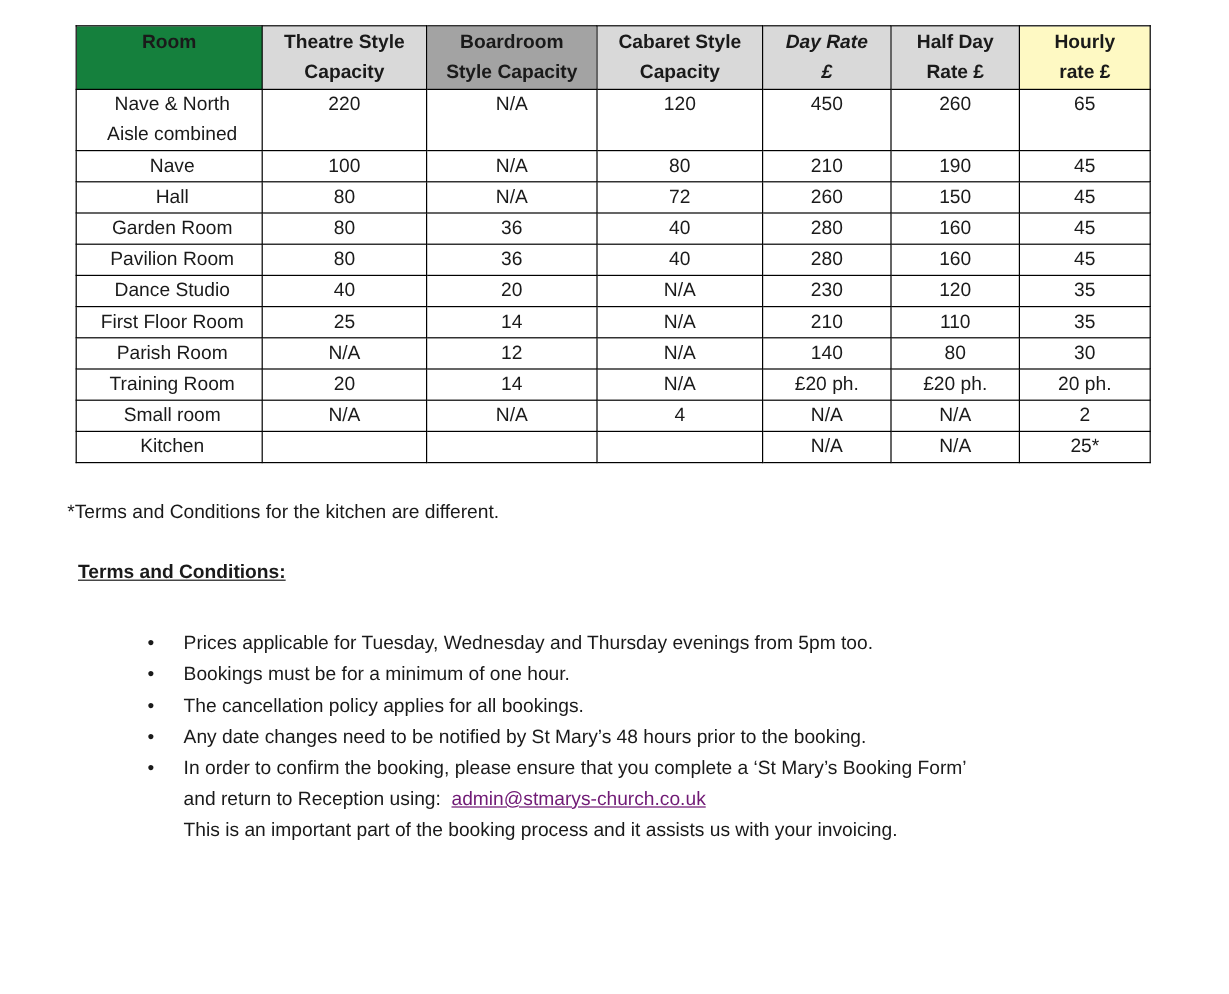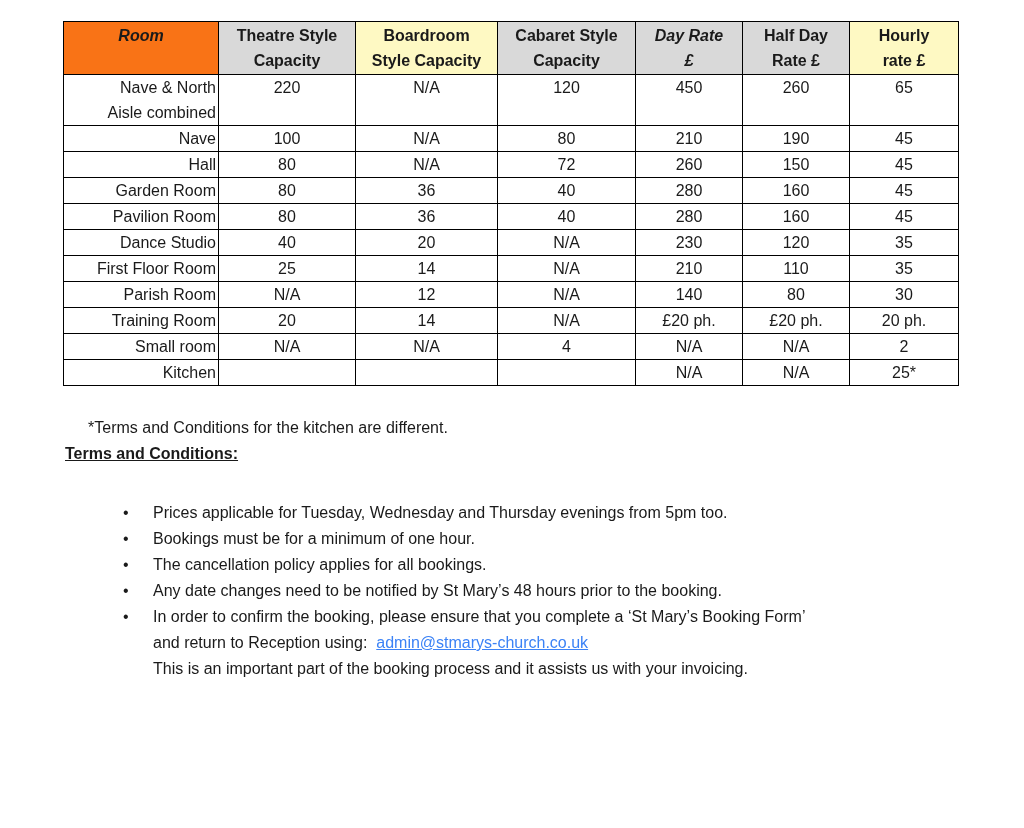--- a/index.html
+++ b/index.html
@@ -40,35 +40,36 @@
     font-weight: 700;
     text-align: center;
     padding: 1px 2px;
   }
   .tariff td {
     text-align: center;
     padding: 0 2px;
     height: 26px;
   }
   .tariff td:first-child {
-    text-align: right;
+    text-align: center;
     padding-left: 7px;
   }
   .footnote {
-    margin: 29px 0 0 88px;
+    margin: 29px 0 0 56px;
     font-size: 16px;
     line-height: 26px;
   }
   .terms-heading {
     margin-left: 65px;
     font-size: 16px;
     font-weight: 700;
     line-height: 26px;
     text-decoration: underline;
     display: inline-block;
+    margin-top: 24px;
   }
   .terms-list {
     margin: 33px 0 0 123px;
     padding: 0;
     list-style: none;
     width: 860px;
   }
   .term-item {
     display: flex;
     font-size: 16px;
@@ -93,24 +94,24 @@
       <col style="width:155px">
         <col style="width:137px">
         <col style="width:142px">
       <col style="width:138px">
         <col style="width:107px">
         <col style="width:107px">
       <col style="width:109px">
     </colgroup>
     <thead>
       <tr>
-          <th style="background: #f97316; font-style: italic;">Room</th>
+          <th style="background: #15803d;">Room</th>
           <th style="background: rgb(217, 217, 217);">Theatre Style
 Capacity</th>
-          <th style="background: #fef9c3;">Boardroom
+          <th style="background: #a3a3a3;">Boardroom
 Style Capacity</th>
           <th style="background: rgb(217, 217, 217);">Cabaret Style
 Capacity</th>
           <th style="background: rgb(217, 217, 217); font-style: italic;">Day Rate
 £</th>
           <th style="background: rgb(217, 217, 217);">Half Day
 Rate £</th>
           <th style="background: #fef9c3;">Hourly
 rate £</th>
         </tr>
@@ -237,19 +238,19 @@
         <span class="term-text">The cancellation policy applies for all bookings.</span>
       </li>
       <li class="term-item">
         <span class="bullet">•</span>
         <span class="term-text">Any date changes need to be notified by St Mary’s 48 hours prior to the booking.</span>
       </li>
       <li class="term-item" id="booking-item">
       <span class="bullet">•</span>
       <span class="term-text">
         <span style="display:block">In order to confirm the booking, please ensure that you complete a ‘St Mary’s Booking Form’</span>
-        <span style="display:block" class="line2"><span>and return to Reception using:  </span><a href="#" class="email-link" style="color: #3b82f6;">admin@stmarys-church.co.uk</a></span>
+        <span style="display:block" class="line2"><span>and return to Reception using:  </span><a href="#" class="email-link" style="color: #701a75;">admin@stmarys-church.co.uk</a></span>
         <span style="display:block">This is an important part of the booking process and it assists us with your invoicing.</span>
       </span>
     </li>
   </ul>
 
 </div>
 
 </body></html>

